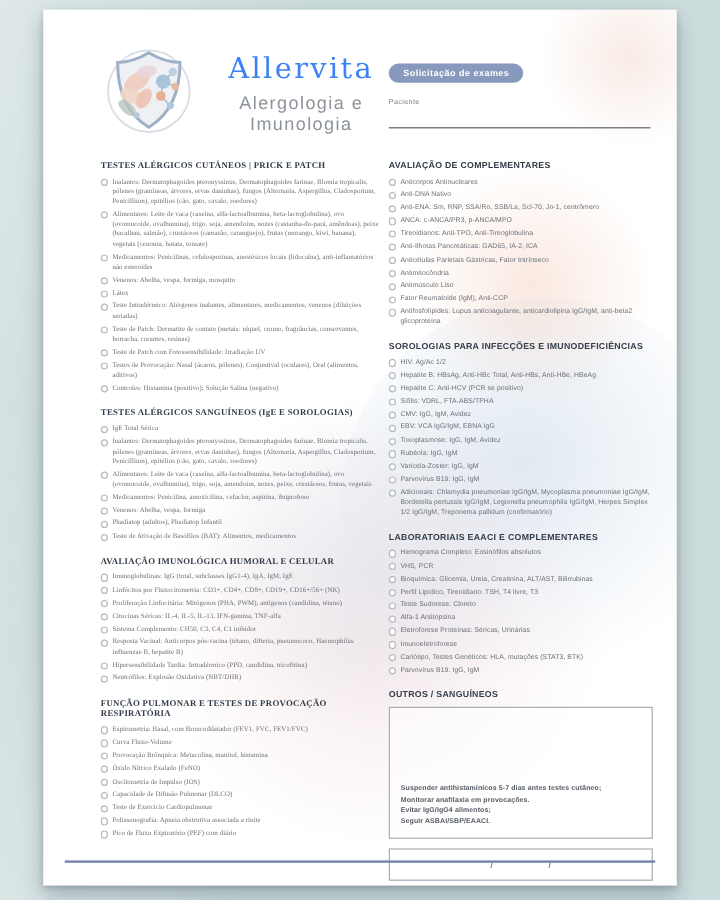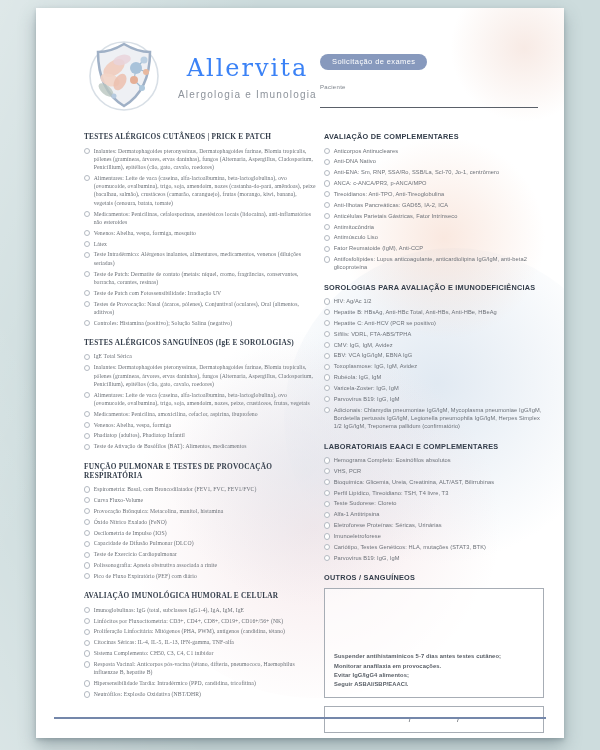--- a/index.html
+++ b/index.html
@@ -32,23 +32,23 @@
        background:radial-gradient(circle at 50% 50%, rgba(240,214,203,.5), rgba(240,214,203,0) 65%);}
 
   .content{position:relative;z-index:2;padding:30px 22px 0 48px;}
 
   
   .hdr{display:flex;justify-content:space-between;align-items:flex-start;margin-bottom:14px;}
   .brand{display:flex;align-items:center;gap:14px;}
   .brand-txt{text-align:center;}
   .brand-title{font-family:"DejaVu Serif", serif;font-weight:400;font-size:24px;
     color:#3b82f6;letter-spacing:2px;line-height:1;}
-  .brand-sub{margin-top:9px;font-size:10px;color:#8d939b;letter-spacing:1.2px;}
+  .brand-sub{margin-top:9px;font-size:15px;color:#8d939b;letter-spacing:1.2px;}
   .hdr-right{width:222px;padding-top:12px;}
-  .badge{display:inline-block;background:#8799bd;color:#fff;font-weight:normal;
+  .badge{display:inline-block;background:#8799bd;color:#fff;font-weight:bold;
     font-size:7.5px;letter-spacing:.4px;padding:3px 12px 4px;border-radius:8px;}
   .patient-lbl{margin-top:14px;font-size:6px;color:#7c828a;letter-spacing:.3px;}
   .patient-line{margin-top:16px;border-bottom:1.2px solid #5a6069;width:218px;height:1px;}
 
   
   .cols{display:flex;gap:8px;}
   .col-l{width:232px;flex:none;font-family:Liberation Serif, serif;}
   .col-r{width:220px;flex:none;}
 
   .sec{margin-bottom:11px;}
@@ -188,20 +188,55 @@
             <div class="item">
               <span class="cb"></span>
               <span class="item-txt">Phadiatop (adultos), Phadiatop Infantil</span>
             </div>
             <div class="item">
               <span class="cb"></span>
               <span class="item-txt">Teste de Ativação de Basófilos (BAT): Alimentos, medicamentos</span>
             </div>
           </div>
           <div class="sec">
+            <h3 class="sec-title">AVALIAÇÃO IMUNOLÓGICA HUMORAL E CELULAR</h3>
+            <div class="item">
+              <span class="cb"></span>
+              <span class="item-txt">Imunoglobulinas: IgG (total, subclasses IgG1-4), IgA, IgM, IgE</span>
+            </div>
+            <div class="item">
+              <span class="cb"></span>
+              <span class="item-txt">Linfócitos por Fluxocitometria: CD3+, CD4+, CD8+, CD19+, CD16+/56+ (NK)</span>
+            </div>
+            <div class="item">
+              <span class="cb"></span>
+              <span class="item-txt">Proliferação Linfocitária: Mitógenos (PHA, PWM), antígenos (candidina, tétano)</span>
+            </div>
+            <div class="item">
+              <span class="cb"></span>
+              <span class="item-txt">Citocinas Séricas: IL-4, IL-5, IL-13, IFN-gamma, TNF-alfa</span>
+            </div>
+            <div class="item">
+              <span class="cb"></span>
+              <span class="item-txt">Sistema Complemento: CH50, C3, C4, C1 inibidor</span>
+            </div>
+            <div class="item">
+              <span class="cb"></span>
+              <span class="item-txt">Resposta Vacinal: Anticorpos pós-vacina (tétano, difteria, pneumococo, Haemophilus influenzae B, hepatite B)</span>
+            </div>
+            <div class="item">
+              <span class="cb"></span>
+              <span class="item-txt">Hipersensibilidade Tardia: Intradérmico (PPD, candidina, tricofitina)</span>
+            </div>
+            <div class="item">
+              <span class="cb"></span>
+              <span class="item-txt">Neutrófilos: Explosão Oxidativa (NBT/DHR)</span>
+            </div>
+          </div>
+          <div class="sec">
             <h3 class="sec-title">FUNÇÃO PULMONAR E TESTES DE PROVOCAÇÃO RESPIRATÓRIA</h3>
             <div class="item">
               <span class="cb"></span>
               <span class="item-txt">Espirometria: Basal, com Broncodilatador (FEV1, FVC, FEV1/FVC)</span>
             </div>
             <div class="item">
               <span class="cb"></span>
               <span class="item-txt">Curva Fluxo-Volume</span>
             </div>
             <div class="item">
@@ -224,55 +259,20 @@
               <span class="cb"></span>
               <span class="item-txt">Teste de Exercício Cardiopulmonar</span>
             </div>
             <div class="item">
               <span class="cb"></span>
               <span class="item-txt">Polissonografia: Apneia obstrutiva associada a rinite</span>
             </div>
             <div class="item">
               <span class="cb"></span>
               <span class="item-txt">Pico de Fluxo Expiratório (PEF) com diário</span>
-            </div>
-          </div>
-          <div class="sec">
-            <h3 class="sec-title">AVALIAÇÃO IMUNOLÓGICA HUMORAL E CELULAR</h3>
-            <div class="item">
-              <span class="cb"></span>
-              <span class="item-txt">Imunoglobulinas: IgG (total, subclasses IgG1-4), IgA, IgM, IgE</span>
-            </div>
-            <div class="item">
-              <span class="cb"></span>
-              <span class="item-txt">Linfócitos por Fluxocitometria: CD3+, CD4+, CD8+, CD19+, CD16+/56+ (NK)</span>
-            </div>
-            <div class="item">
-              <span class="cb"></span>
-              <span class="item-txt">Proliferação Linfocitária: Mitógenos (PHA, PWM), antígenos (candidina, tétano)</span>
-            </div>
-            <div class="item">
-              <span class="cb"></span>
-              <span class="item-txt">Citocinas Séricas: IL-4, IL-5, IL-13, IFN-gamma, TNF-alfa</span>
-            </div>
-            <div class="item">
-              <span class="cb"></span>
-              <span class="item-txt">Sistema Complemento: CH50, C3, C4, C1 inibidor</span>
-            </div>
-            <div class="item">
-              <span class="cb"></span>
-              <span class="item-txt">Resposta Vacinal: Anticorpos pós-vacina (tétano, difteria, pneumococo, Haemophilus influenzae B, hepatite B)</span>
-            </div>
-            <div class="item">
-              <span class="cb"></span>
-              <span class="item-txt">Hipersensibilidade Tardia: Intradérmico (PPD, candidina, tricofitina)</span>
-            </div>
-            <div class="item">
-              <span class="cb"></span>
-              <span class="item-txt">Neutrófilos: Explosão Oxidativa (NBT/DHR)</span>
             </div>
           </div>
         </div>
 
       <div class="col-r">
         <div id="right-sections">
             <div class="sec">
               <h3 class="sec-title">AVALIAÇÃO DE COMPLEMENTARES</h3>
               <div class="item">
                 <span class="cb"></span>
@@ -313,21 +313,21 @@
               <div class="item">
                 <span class="cb"></span>
                 <span class="item-txt">Fator Reumatoide (IgM), Anti-CCP</span>
               </div>
               <div class="item">
                 <span class="cb"></span>
                 <span class="item-txt">Antifosfolípides: Lupus anticoagulante, anticardiolipina IgG/IgM, anti-beta2 glicoproteína</span>
               </div>
             </div>
             <div class="sec">
-              <h3 class="sec-title">SOROLOGIAS PARA AVALIAÇÃO E IMUNODEFICIÊNCIAS</h3>
+              <h3 class="sec-title">SOROLOGIAS PARA INFECÇÕES E IMUNODEFICIÊNCIAS</h3>
               <div class="item">
                 <span class="cb"></span>
                 <span class="item-txt">HIV: Ag/Ac 1/2</span>
               </div>
               <div class="item">
                 <span class="cb"></span>
                 <span class="item-txt">Hepatite B: HBsAg, Anti-HBc Total, Anti-HBs, Anti-HBe, HBeAg</span>
               </div>
               <div class="item">
                 <span class="cb"></span>

